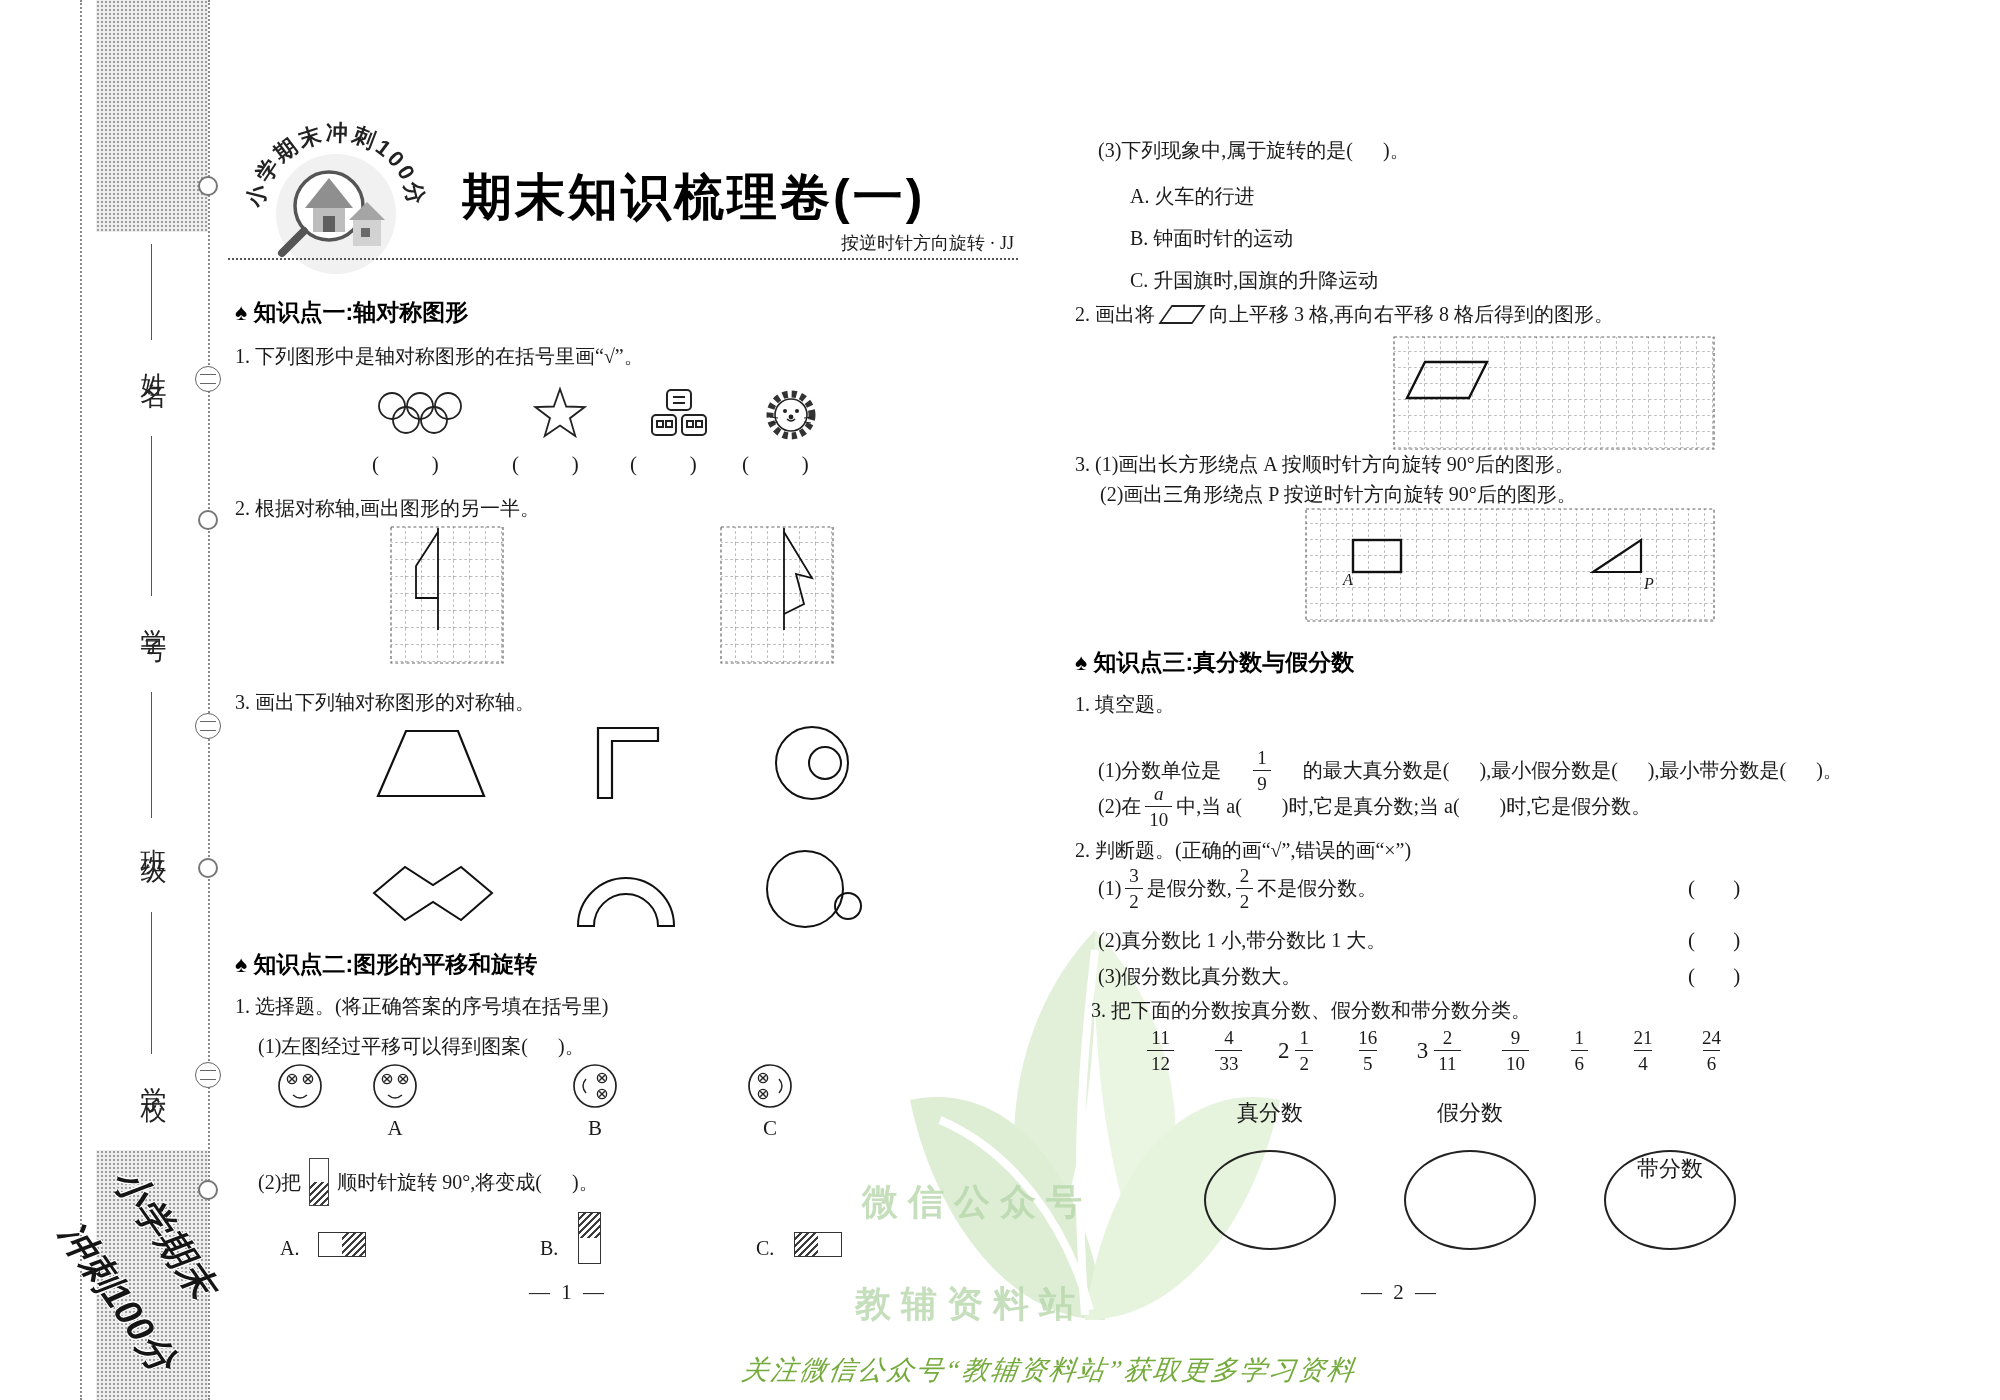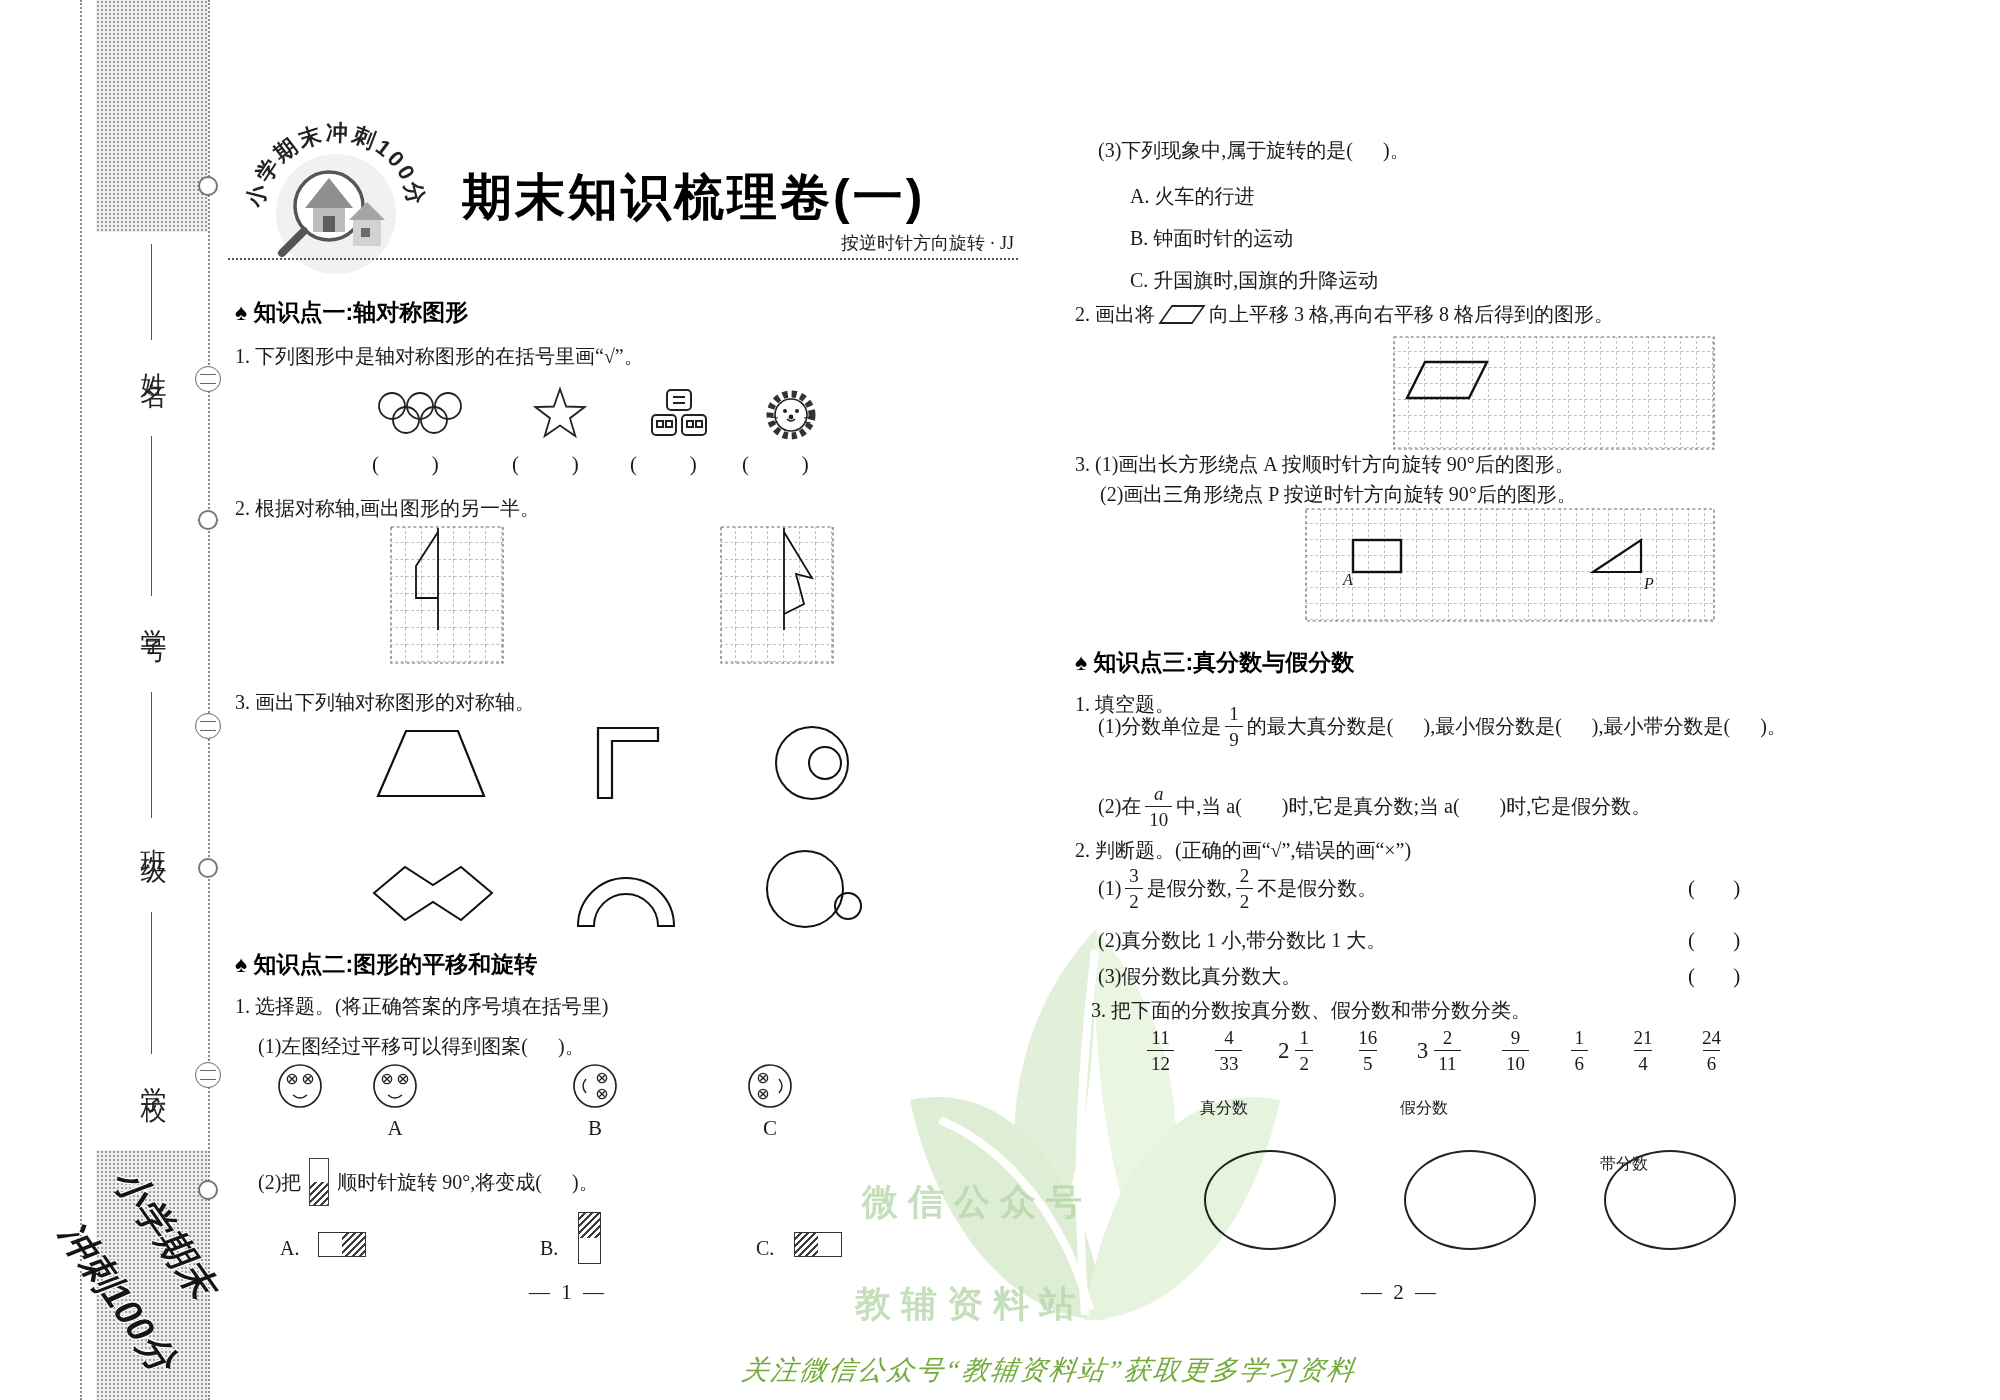--- a/index.html
+++ b/index.html
@@ -20,21 +20,21 @@
   .hatch{background:repeating-linear-gradient(135deg,#fff 0 3px,#3c3c3c 3px 5px);}
   .optrect{position:absolute;border:1.5px solid #333;box-sizing:border-box;display:flex;}
   .optrect>div{flex:1;}
   .flexline{position:absolute;display:flex;align-items:center;white-space:pre;font-size:20px;}
   .frac{display:inline-flex;flex-direction:column;align-items:center;line-height:1;vertical-align:middle;margin:0 4px;font-size:19px;}
   .frac .fn{padding:0 4px 3px;}
   .frac .fd{border-top:1.6px solid #222;padding:3px 4px 0;}
   .fracunit{display:inline-flex;align-items:center;font-size:21px;}
   .fracunit .whole{font-size:23px;margin-right:2px;}
   .ellipse{position:absolute;width:132px;height:100px;border:2px solid #222;border-radius:50%;box-sizing:border-box;background:transparent;}
-  .catlabel{position:absolute;width:140px;font-size:16px;}
+  .catlabel{position:absolute;width:140px;text-align:center;font-size:22px;}
   .pageno{position:absolute;width:140px;text-align:center;font-size:21px;letter-spacing:3px;}
   .wm{position:absolute;font-family:"Liberation Sans","DejaVu Sans",sans-serif;font-weight:bold;
       color:#b7d7ab;opacity:.8;letter-spacing:10px;font-size:36px;}
   .footer{position:absolute;font-style:italic;color:#74ab3c;font-size:27px;letter-spacing:2px;transform:skewX(-8deg);}
   .corner{position:absolute;font-weight:900;font-style:italic;font-size:37px;color:#151515;
           font-family:"Liberation Sans","DejaVu Sans",sans-serif;white-space:pre;
           text-shadow:1px 1px 0 #fff,-1px -1px 0 #fff;}
   .pgram{display:inline-block;width:30px;height:15px;border:2px solid #222;transform:skewX(-35deg);margin:0 10px;}
   .vicon{display:inline-flex;flex-direction:column;width:20px;height:48px;border:1.5px solid #444;box-sizing:border-box;margin:0 8px;}
   .vicon>div{flex:1;}
@@ -306,21 +306,21 @@
     <rect x="1" y="1" width="408" height="112" fill="url(#gp4)" stroke="#666" stroke-width="1.2" stroke-dasharray="3 2.6"></rect>
     <rect x="48" y="32" width="48" height="32" fill="none" stroke="#111" stroke-width="2.4"></rect>
     <polygon points="288,64 336,64 336,32" fill="none" stroke="#111" stroke-width="2.2"></polygon>
   </svg>
   <span class="t" style="left:1343px;top:570px;font-size:16px;font-style:italic;">A</span>
   <span class="t" style="left:1644px;top:574px;font-size:16px;font-style:italic;">P</span>
 
   <div class="t hd" style="left:1075px;top:648px;">♠ <span>知识点三:真分数与假分数</span></div>
   <div class="t" style="left:1075px;top:692px;">1. 填空题。</div>
 
-  <div class="flexline" style="left:1098px;top:700px;height:52px;">
+  <div class="flexline" style="left:1098px;top:744px;height:52px;gap:28px;">
     <span>(1)分数单位是</span>
     <span class="frac">
       <span class="fn">1</span><span class="fd">9</span>
     </span>
     <span>的最大真分数是(      ),最小假分数是(      ),最小带分数是(      )。</span>
   </div>
   <div class="flexline" style="left:1098px;top:780px;height:52px;">
     <span>(2)在</span>
     <span class="frac">
       <span class="fn" style="font-style:italic;">a</span><span class="fd">10</span>

